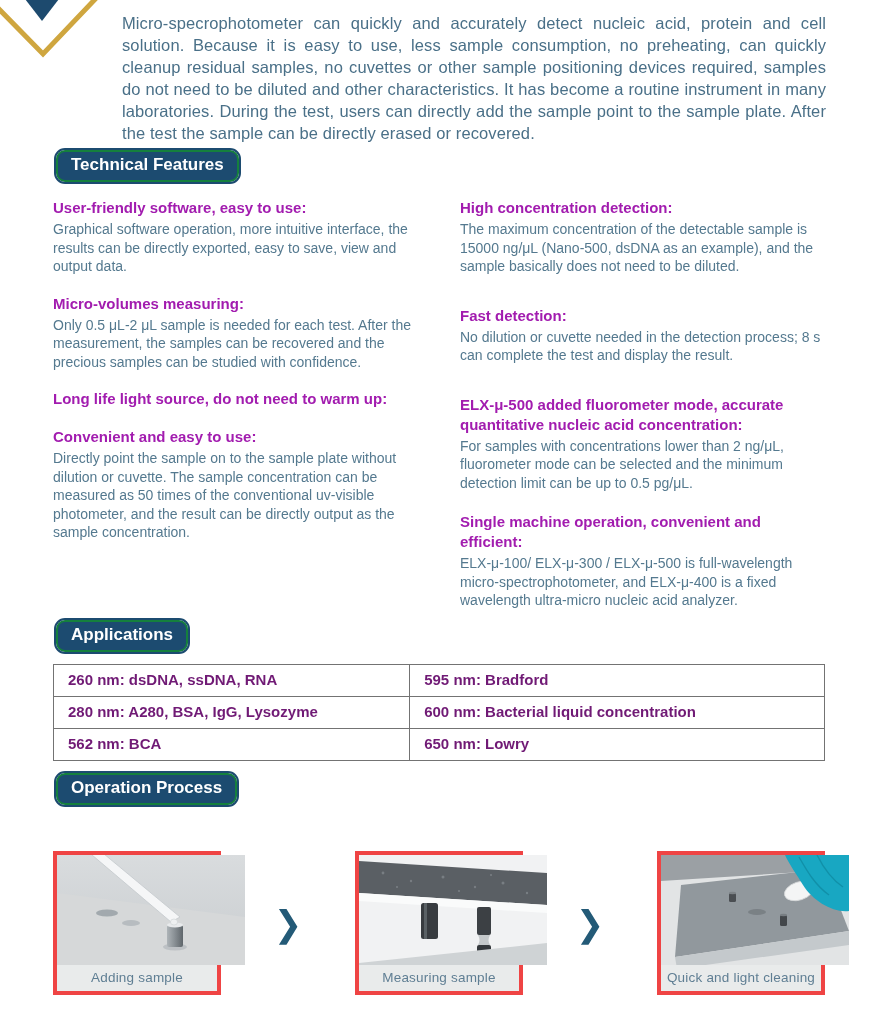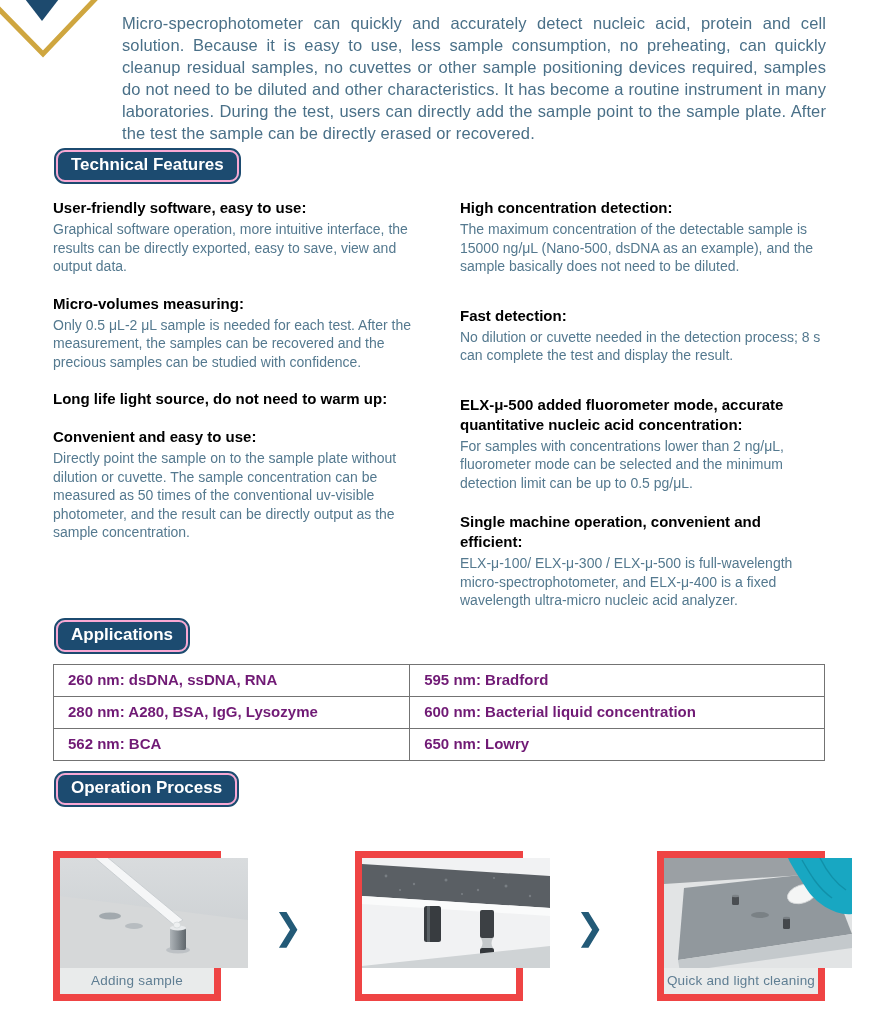--- a/index.html
+++ b/index.html
@@ -19,36 +19,36 @@
     font-size:16.5px;line-height:22px;color:#4a7088;
     text-align:justify;letter-spacing:.1px;
   }
 
   
   .pill{
     display:inline-block;
     background:#1c4b70;color:#ffffff;
     font-weight:700;font-size:17px;line-height:22px;
     padding:2px 13px 4px 13px;
-    border:2px solid #f9a8d4;outline:2px solid #1c4b70;
+    border:2px solid #15803d;outline:2px solid #1c4b70;
     border-radius:9px;margin-left:3px;
   }
   .pill-tech{margin-top:6px;margin-bottom:16px;}
   .pill-apps{margin-top:10px;margin-bottom:12px;}
   .pill-ops{margin-top:12px;margin-bottom:0;}
 
   
   .features{display:grid;grid-template-columns:377px 365px;column-gap:30px;margin-top:0;}
   .feature{margin-bottom:18px;}
   .feature:last-child{margin-bottom:0;}
   .fcol-right .feature:nth-child(1){margin-bottom:30px;}
   .fcol-right .feature:nth-child(2){margin-bottom:30px;}
   .fcol-right .feature:nth-child(3){margin-bottom:20px;}
   .feature-heading{
-    font-weight:700;font-size:15px;line-height:20px;color:#000000;margin:0 0 2px 0;
+    font-weight:700;font-size:15px;line-height:20px;color:#a21caf;margin:0 0 2px 0;
   }
   .feature-body{
     font-size:14px;line-height:18.5px;color:#54798f;margin:0;white-space:pre-line;
   }
 
   
   table.apps{
     border-collapse:collapse;width:772px;table-layout:fixed;
   }
   table.apps td{
@@ -57,21 +57,21 @@
     padding:5px 8px 6px 14px;height:20px;vertical-align:middle;font-weight:bold;
   }
   table.apps col.c1{width:46.2%;}
 
   
   .steps{
     margin-top:46px;width:772px;
     display:flex;justify-content:space-between;align-items:stretch;
   }
   .step{
-    margin:0;width:168px;border:7px solid #ef4444;background:#fff;
+    margin:0;width:168px;border:4px solid #ef4444;background:#fff;
     display:flex;flex-direction:column;box-sizing:border-box;
   }
   .step .photo{display:block;width:188px;height:110px;}
   .step figcaption{
     height:26px;background:#e9ebeb;
     display:flex;align-items:center;justify-content:center;
     font-size:13.5px;color:#5f7e93;letter-spacing:.2px;
   }
   .arrow{
     align-self:center;
@@ -208,20 +208,21 @@
             <circle cx="132" cy="20" r="1.1"></circle>
         </g>
         <polygon points="0,38 188,50 188,58 0,46" fill="#fafbfb"></polygon>
         <rect x="62" y="48" width="17" height="36" rx="2.5" fill="#383c40"></rect>
         <rect x="65" y="48" width="3" height="36" fill="#6a7075" opacity="0.7"></rect>
         <rect x="118" y="52" width="14" height="28" rx="2" fill="#3c4044"></rect>
         <path d="M119,80 h12 c-2,4 -2,6.5 0,10 h-12 c2,-3.5 2,-6 0,-10 z" fill="#c4c8ca"></path>
         <rect x="118" y="90" width="14" height="24" rx="2" fill="#34383c"></rect>
         <polygon points="0,108 188,88 188,110 0,110" fill="#cfd3d5"></polygon>
       </svg>
+      <figcaption>Measuring sample</figcaption>
     </figure>
 
     <div class="arrow">❯</div>
 
     <figure class="step">
       <svg class="photo" viewBox="0 0 188 110" aria-hidden="true">
         <rect x="0" y="0" width="188" height="110" fill="#e2e4e5"></rect>
         <polygon points="0,0 188,0 188,14 0,26" fill="#9ba0a4"></polygon>
         <polygon points="20,30 164,14 188,76 14,102" fill="#91989d"></polygon>
         <polygon points="14,102 188,76 188,90 16,114" fill="#c4c9cc"></polygon>

